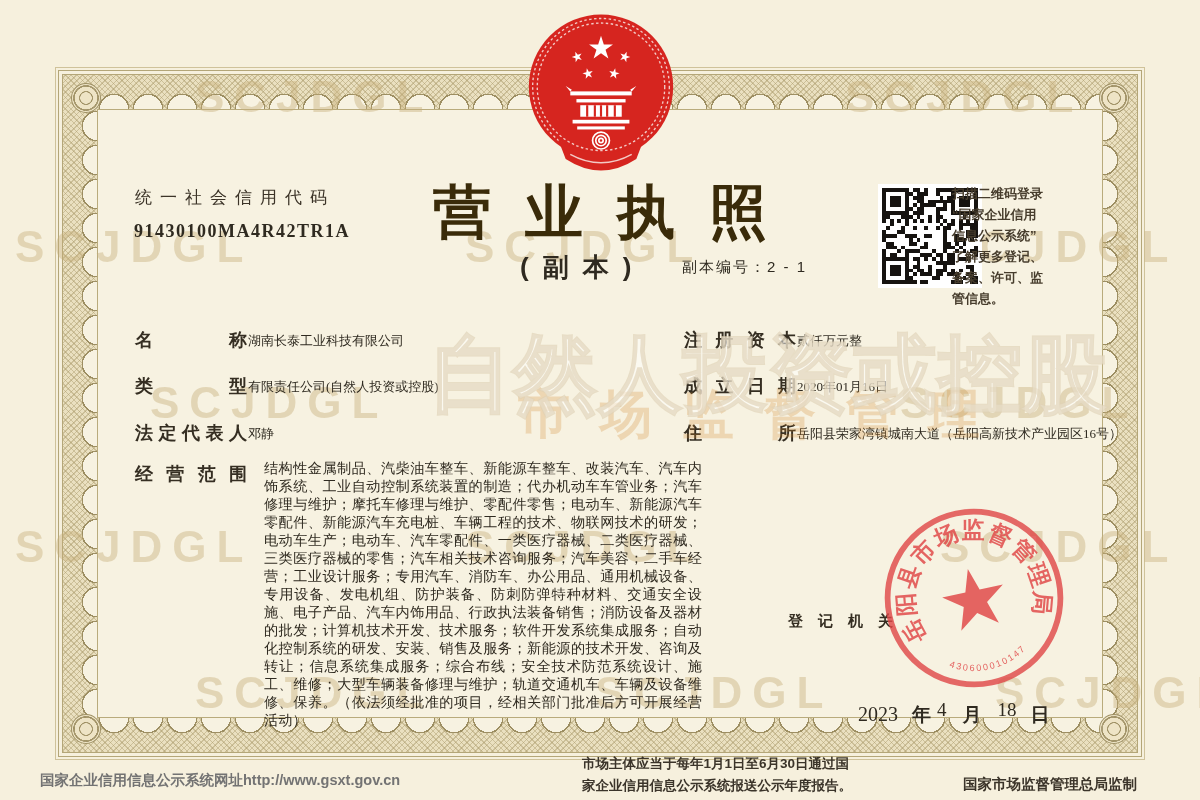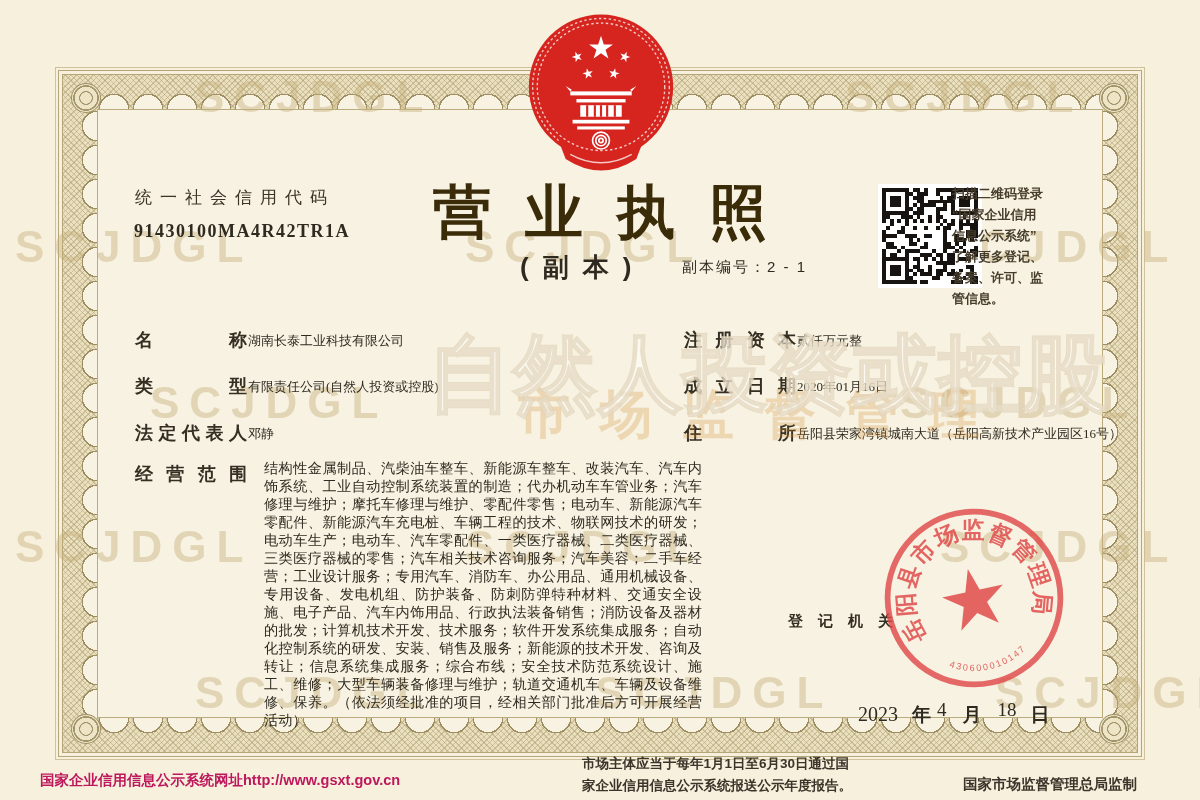--- a/index.html
+++ b/index.html
@@ -65,21 +65,21 @@
   .scope-text { left:264px; top:459px; width:438px; font-size:14.2px; line-height:18px;
                 color:#2f2a20; font-family:"Liberation Serif", serif; text-align:justify; }
 
   .authority { left:788px; top:612px; font-size:15px; letter-spacing:15px; color:#352e22; font-weight:600; }
   .date-row { left:858px; top:702px; width:225px; display:flex; align-items:baseline;
               font-family:"Liberation Serif", serif; font-size:20px; color:#2f2a20; }
   .date-row .unit { font-family:"Liberation Sans", sans-serif; font-size:19px; font-weight:600; }
   .date-row .num { position:relative; top:-5px; font-size:19px; }
   .g1{margin-left:14px;} .g2{margin-left:6px;} .g3{margin-left:16px;} .g4{margin-left:16px;} .g5{margin-left:14px;}
 
-  .footer-left  { left:40px;  top:771px; font-size:14.5px; color:#be185d; font-weight:600; }
+  .footer-left  { left:40px;  top:771px; font-size:14.5px; color:#737373; font-weight:600; }
   .footer-center{ left:582px; top:753px; width:300px; font-size:13.5px; line-height:22px;
                   color:#3b342a; white-space:pre-line; font-weight:600; }
   .footer-right { left:963px; top:775px; font-size:14.5px; color:#3b342a; font-weight:600;text-align:right; }
 
   
   .emblem { position:absolute; left:517px; top:10px; width:168px; height:172px; z-index:4; }
   .seal { position:absolute; left:878px; top:502px; width:192px; height:192px; z-index:5; opacity:.88; }
 
   
   .wm-market { position:absolute; left:518px; top:380px; z-index:6; pointer-events:none;

